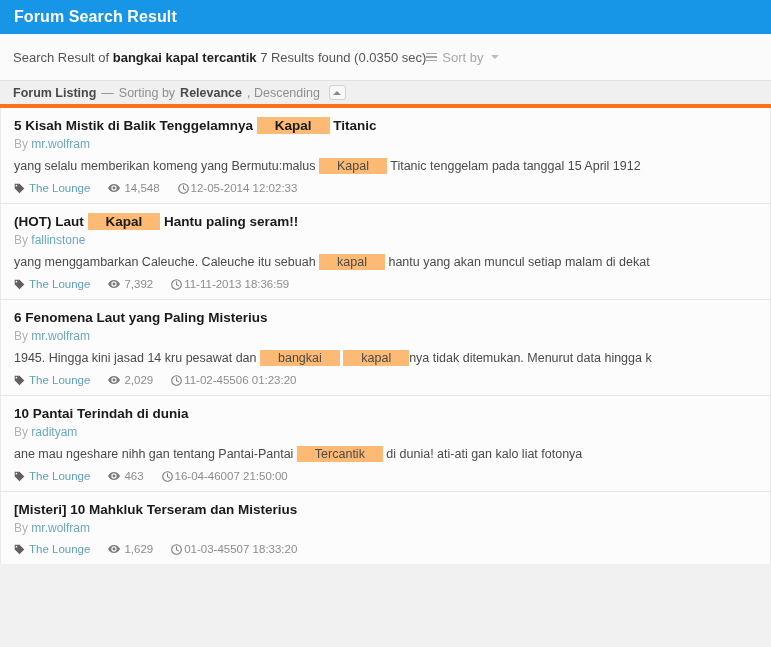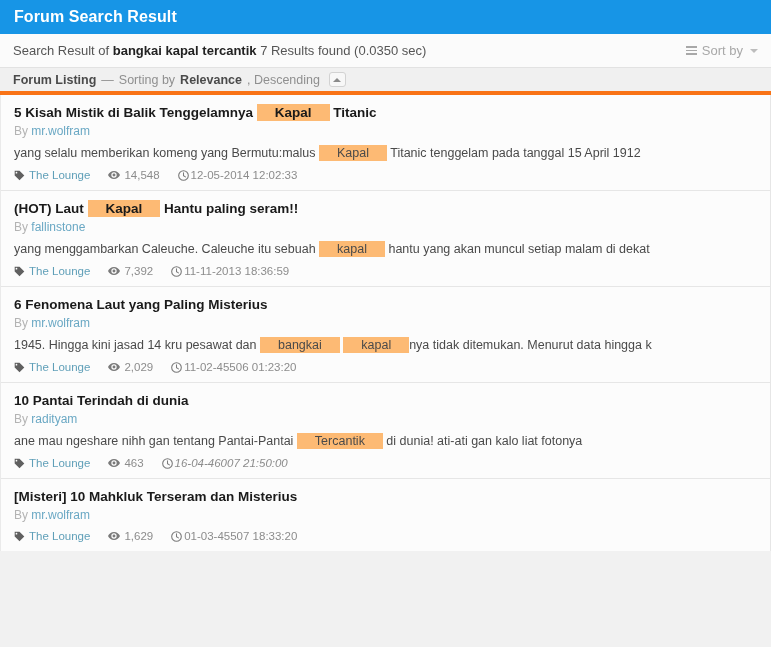--- a/index.html
+++ b/index.html
@@ -33,26 +33,25 @@
   }
   .titlebar-text {
     color: #ffffff;
     font-size: 16px;
     font-weight: bold;
     letter-spacing: 0.1px;
   }
 
   
   .summary-bar {
-    height: 34px;
+    height: 47px;
     background: #fbfbfb;
     border-bottom: 1px solid #e2e2e2;
     display: flex;
     align-items: center;
-    justify-content: space-between;
     padding: 0 13px 0 13px;
     box-sizing: border-box;
   }
   .summary-text {
     font-size: 13px;
     color: #555555;
     white-space: nowrap;
   }
   .summary-text .q {
     font-weight: bold;
@@ -339,21 +338,21 @@
             <span class="meta-forum">The Lounge</span>
           </span>
           <span class="meta-item">
             <span>
               <svg class="mi" width="12" height="10" viewBox="0 0 18 12">
                 <path fill="#7a7a7a" d="M9 0C4.8 0 1.4 3.1 0 6c1.4 2.9 4.8 6 9 6s7.6-3.1 9-6c-1.4-2.9-4.8-6-9-6zm0 10a4 4 0 1 1 0-8 4 4 0 0 1 0 8zm0-1.8a2.2 2.2 0 1 0 0-4.4 2.2 2.2 0 0 0 0 4.4z"></path>
               </svg>
             </span>
             <span>463</span>
           </span>
-          <span class="meta-item" style="gap: 2px; font-style: italic;">
+          <span class="meta-item" style="gap: 2px;">
             <span>
               <svg class="mi" width="11" height="11" viewBox="0 0 16 16">
                 <circle cx="8" cy="8" r="7" fill="none" stroke="#7a7a7a" stroke-width="1.6"></circle>
                 <path d="M8 4v4.3l2.8 1.7" fill="none" stroke="#7a7a7a" stroke-width="1.5" stroke-linecap="round"></path>
               </svg>
             </span>
             <span>16-04-46007 21:50:00</span>
           </span>
         </div>
       </div>

